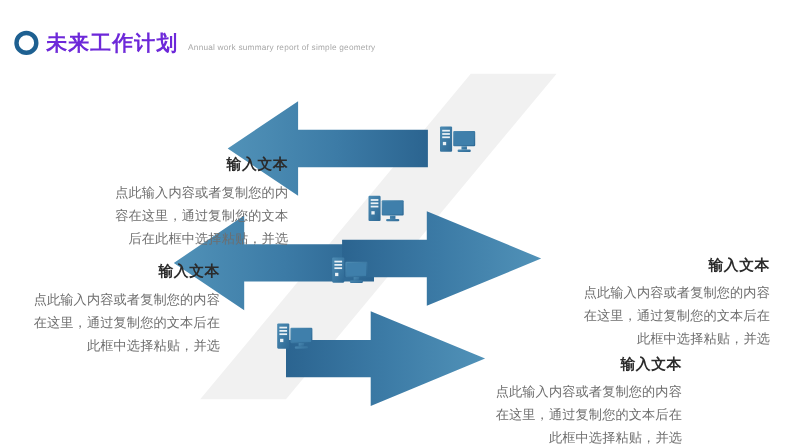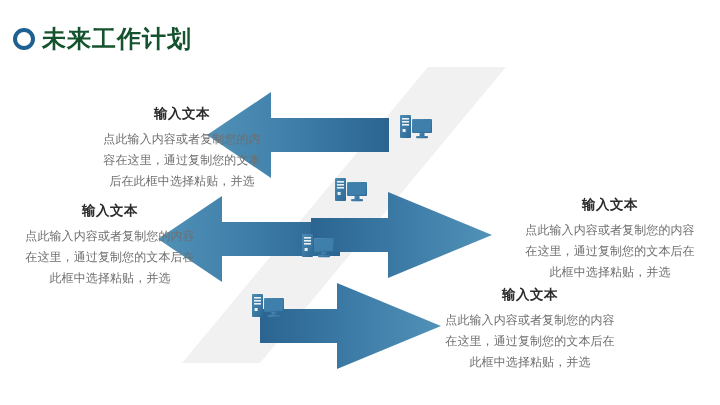--- a/index.html
+++ b/index.html
@@ -26,23 +26,23 @@
   #logo-mark {
     margin-left:13px;
     width:22px; height:22px;
     border-radius:50%;
     border:4px solid #1e6091;
     background:transparent;
     flex:0 0 auto;
   }
   #header-title {
     margin-left:7px;
-    font-size:24px;
+    font-size:19px;
     font-weight:bold;
-    color:#14532d;
+    color:#6d28d9;
     letter-spacing:1px;
     line-height:1;
     white-space:nowrap;
   }
   #header-subtitle {
     margin-left:9px;
     font-size:7.5px;
     color:#a8a8a8;
     letter-spacing:0.2px;
     white-space:nowrap;
@@ -73,35 +73,36 @@
     letter-spacing:0.5px;
     line-height:1.2;
     margin-bottom:7px;
   }
   .tb-body {
     font-size:12px;
     color:#6e6e6e;
     line-height:1.75;
     letter-spacing:0.1px;
   }
-  .ta-center { text-align:center; }
+  .ta-center { text-align:right;margin-top:36px; }
 
   #tb-1 { left:102px; top:106px; width:160px; }
   #tb-2 { left:20px;  top:203px; width:180px; }
   #tb-3 { left:520px; top:197px; width:180px; }
   #tb-4 { left:440px; top:287px; width:180px; }
 </style>
 </head>
 <body>
 
 <div id="slide">
 
   <div id="header">
     <div id="logo-mark"></div>
     <div id="header-title">未来工作计划</div>
+    <div id="header-subtitle">Annual work summary report of simple geometry</div>
   </div>
 
   <svg id="diagonal-band" viewBox="0 0 720 405" width="720" height="405">
     <polygon points="428,67 506,67 260,363 182,363" fill="#f1f1f1"></polygon>
   </svg>
 
   <svg id="arrows-layer" viewBox="0 0 720 405" width="720" height="405">
     <defs>
       <linearGradient id="gradLeft" x1="0" y1="0" x2="1" y2="0">
         <stop offset="0%" stop-color="#5192b8"></stop>

